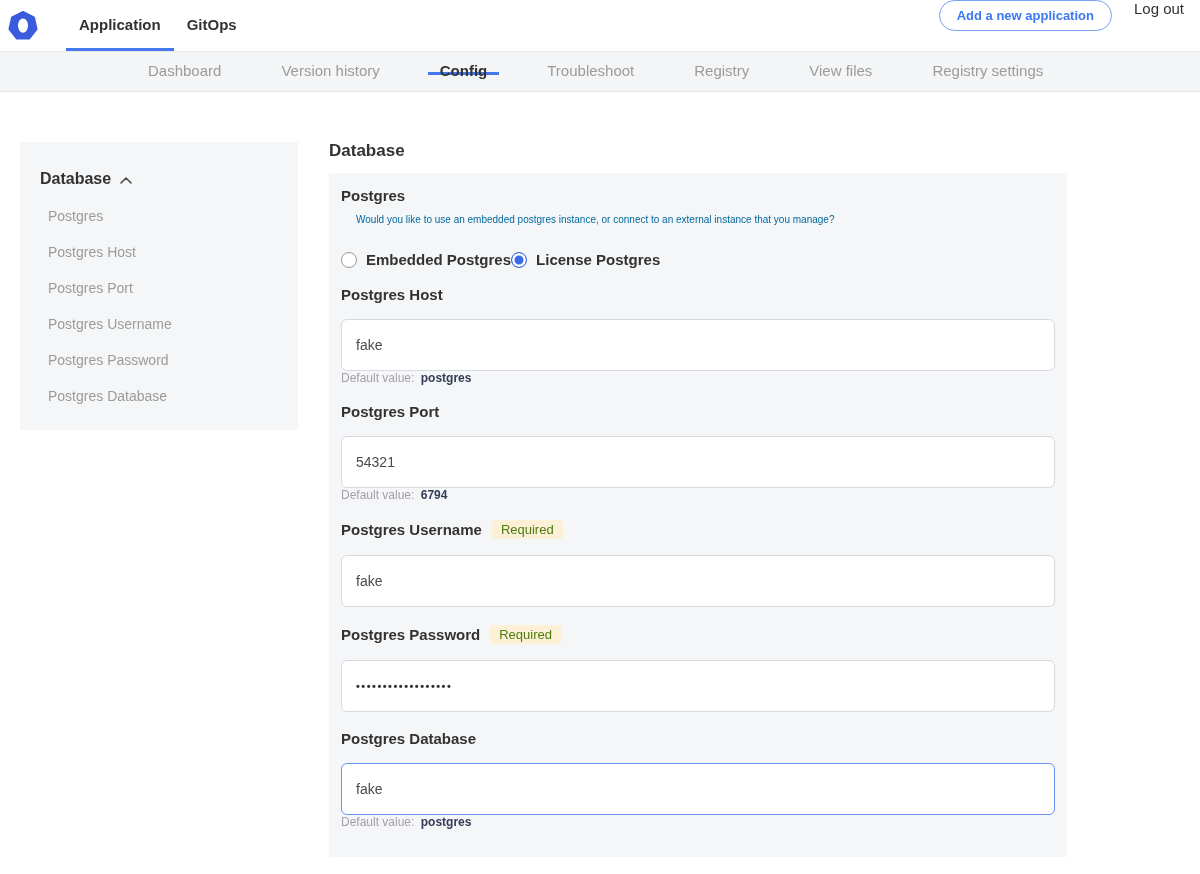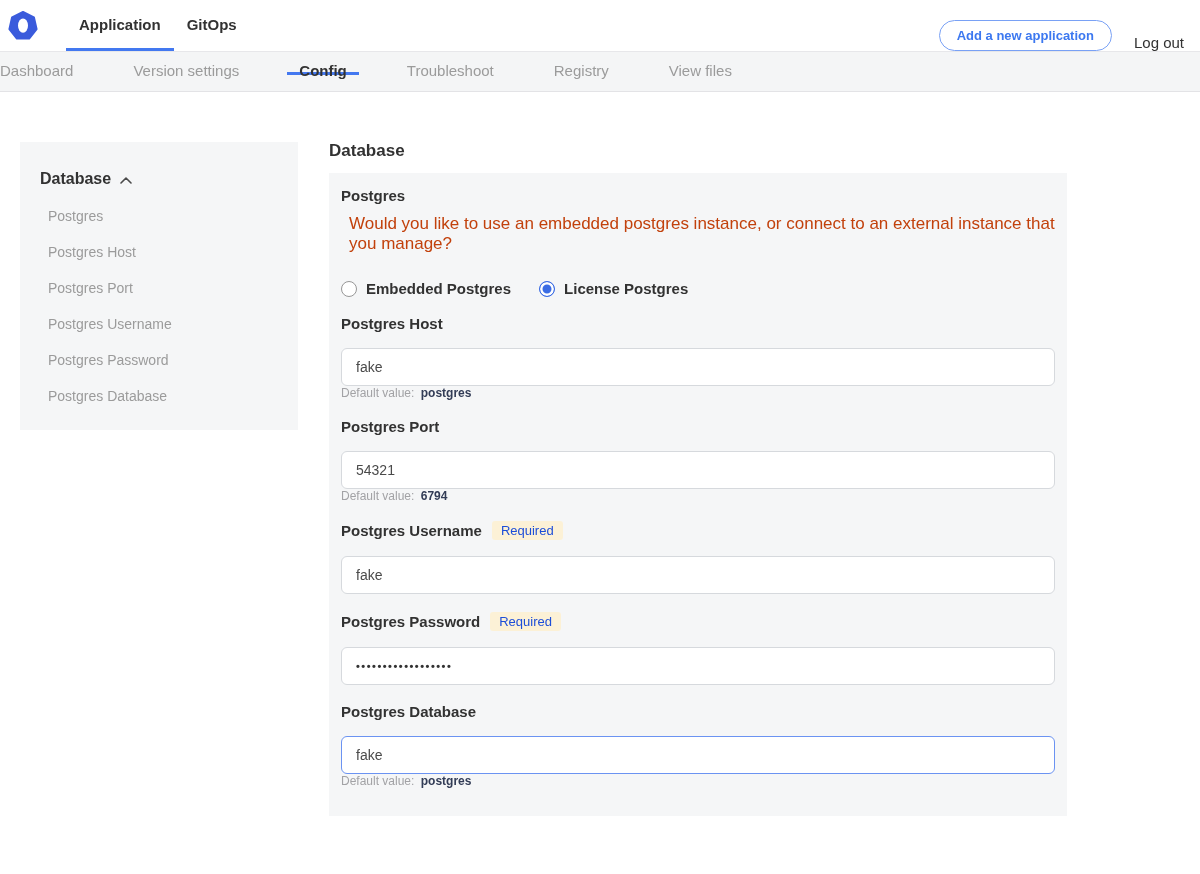--- a/index.html
+++ b/index.html
@@ -26,38 +26,39 @@
   .toptab {
     display: flex; align-items: center;
     padding: 0 13px;
     font-size: 15px; font-weight: 700; color: #323232;
     border-bottom: 3px solid transparent;
     cursor: pointer;
   }
   .toptab.active { border-bottom-color: #4378f0; }
   .topnav-right {
     margin-left: auto;
-    display: flex; align-items: flex-end;
+    display: flex; align-items: flex-start;
     gap: 22px; padding-right: 16px;
   }
   .pill-btn {
     height: 31px; padding: 0 17px;
     background: #fff;
     border: 1px solid #79a1f5; border-radius: 16px;
     color: #3c78f0; font-size: 13px; font-weight: 700;
     font-family: inherit; cursor: pointer;
   }
   .logout { font-size: 15px; color: #323232; text-decoration: none; cursor: pointer; }
 
   
   .subnav {
     height: 40px;
     background: #f4f5f6;
     border-bottom: 1px solid #e3e3e6;
     display: flex; align-items: stretch;
+    padding-left: 148px;
     gap: 60px;
   }
   .subnav-item {
     display: flex; align-items: center;
     font-size: 15px; color: #9b9b9b;
     border-bottom: 3px solid transparent;
     cursor: pointer; white-space: nowrap;
   }
   .subnav-item.active {
     color: #323232; font-weight: 600;
@@ -85,45 +86,45 @@
     margin-top: 20px; padding-left: 8px;
     font-size: 14px; color: #9b9b9b;
     cursor: pointer;
   }
 
   .main { margin-left: 31px; width: 738px; }
   .page-title { font-size: 17px; font-weight: 700; margin: 0 0 14px 0; line-height: 17px; }
 
   .panel { background: #f5f6f7; padding: 14px 12px 28px 12px; }
   .group-title { font-size: 15px; font-weight: 700; margin: 0 0 10px 0; }
-  .group-help { font-size: 17px; color: #c2410c; margin: 0 0 26px 8px; }
-
-  .radio-row { display: flex; align-items: center; gap: 28px; margin: 0; }
+  .group-help { font-size: 10px; color: #0369a1; margin: 0 0 26px 15px; }
+
+  .radio-row { display: flex; align-items: center; margin: 0; }
   .radio-option { display: flex; align-items: center; gap: 9px; font-size: 15px; font-weight: 700; cursor: pointer; }
   .radio-circle {
     width: 16px; height: 16px; border-radius: 50%;
     border: 1px solid #979797; background: #fff; flex: 0 0 auto;
   }
   .radio-circle.checked {
     border: 1px solid #3b6ce4;
     background: #3b6ce4;
     box-shadow: inset 0 0 0 2.5px #fff;
   }
 
   .field { margin-top: 18px; }
   .field-label-row { display: flex; align-items: center; gap: 10px; }
   .field-label { font-size: 15px; font-weight: 700; color: #323232; }
   .required-badge {
-    background: #fcf1d6; color: #1d4ed8;
+    background: #fcf1d6; color: #4d7c0f;
     font-size: 13px; padding: 2px 9px; border-radius: 3px;
   }
   .text-input {
     display: block;
     margin-top: 16px;
-    width: 100%; height: 38px;
+    width: 100%; height: 52px;
     background: #fff;
     border: 1px solid #d6d9dd; border-radius: 6px;
     padding: 0 14px;
     font-size: 14px; color: #4a4a4a;
     font-family: inherit;
     outline: none;
   }
   .text-input.focused { border-color: #6b93f2; }
   .text-input.pw { font-size: 11px; letter-spacing: 1.5px; font-weight: 700; color: #323232; }
   .helper { margin-top: 0; font-size: 12px; color: #a2a2a5; }
@@ -144,25 +145,26 @@
     <div class="toptab">GitOps</div>
   </nav>
   <div class="topnav-right">
     <button class="pill-btn">Add a new application</button>
     <a class="logout">Log out</a>
   </div>
 </header>
 
 <nav class="subnav">
   <div class="subnav-item">Dashboard</div>
-  <div class="subnav-item">Version settings</div>
+  <div class="subnav-item">Version history</div>
   <div class="subnav-item active">Config</div>
   <div class="subnav-item">Troubleshoot</div>
   <div class="subnav-item">Registry</div>
   <div class="subnav-item">View files</div>
+  <div class="subnav-item">Registry settings</div>
 </nav>
 
 <div class="content">
 
   <aside class="sidebar">
     <div class="sidebar-group">
       <span>Database</span>
       <span>
         <svg width="12" height="7" viewBox="0 0 12 7">
             <polyline points="1,6 6,1 11,6" fill="none" stroke="#4a4a4a" stroke-width="1.6" stroke-linecap="round" stroke-linejoin="round"></polyline>

